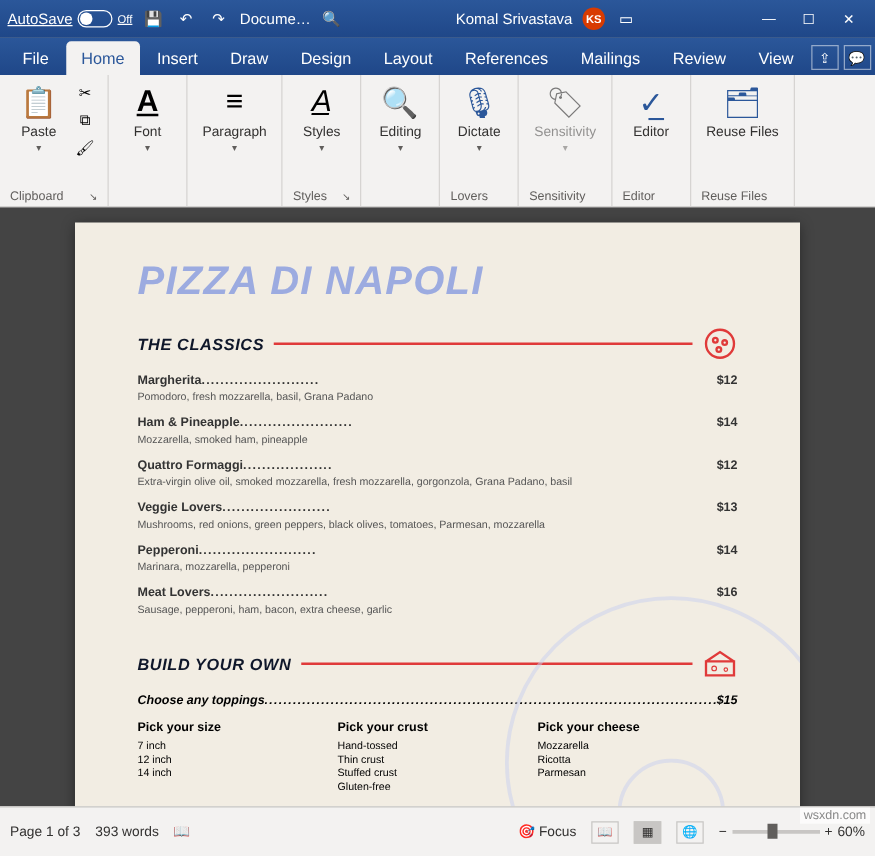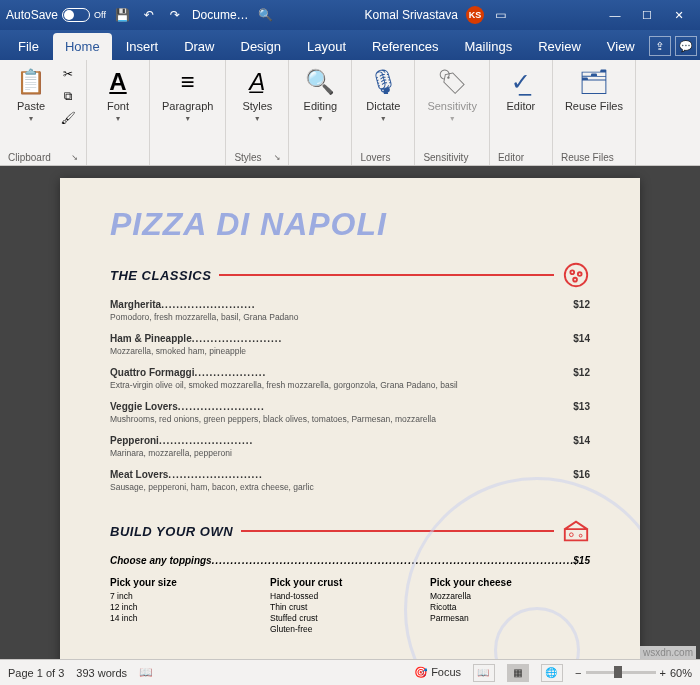--- a/index.html
+++ b/index.html
@@ -3,21 +3,21 @@
 <meta charset="utf-8">
 <style>
 * { margin:0; padding:0; box-sizing:border-box; font-family:'Segoe UI',Tahoma,sans-serif; }
 body { width:700px; height:685px; background:#777; overflow:hidden; position:relative; }
 
 
 .titlebar { height:30px; background:linear-gradient(180deg,#2b579a 0%,#1f4788 100%); display:flex; align-items:center; color:#fff; font-size:12px; padding:0 6px; }
 .titlebar .left { display:flex; align-items:center; gap:8px; }
 .titlebar .center { flex:1; display:flex; align-items:center; justify-content:center; gap:8px; }
 .titlebar .right { display:flex; align-items:center; gap:2px; }
-.autosave { display:flex; align-items:center; gap:4px; }
+.autosave { display:flex; align-items:center; gap:4px;text-decoration:underline; }
 .toggle { width:28px; height:14px; border:1px solid #fff; border-radius:8px; position:relative; }
 .toggle::after { content:''; position:absolute; width:10px; height:10px; border-radius:50%; background:#fff; top:1px; left:1px; }
 .tb-icon { width:18px; height:18px; display:inline-flex; align-items:center; justify-content:center; font-size:12px; cursor:pointer; }
 .ks-badge { width:18px; height:18px; border-radius:50%; background:#d83b01; color:#fff; font-size:9px; display:inline-flex; align-items:center; justify-content:center; font-weight:600; }
 .win-btn { width:30px; height:30px; display:flex; align-items:center; justify-content:center; font-size:11px; cursor:pointer; }
 
 
 .ribtabs { height:30px; background:linear-gradient(180deg,#2b579a 0%,#1f4788 100%); display:flex; align-items:flex-end; padding:0 6px; gap:2px; }
 .ribtab { padding:6px 12px; color:#fff; font-size:13px; cursor:pointer; }
 .ribtab.active { background:#f3f2f1; color:#2b579a; border-radius:4px 4px 0 0; }
@@ -53,21 +53,21 @@
 .item .name-row .dots { flex:1; overflow:hidden; letter-spacing:1px; }
 .item .name-row .p { white-space:nowrap; }
 .item .desc { font-size:8.5px; color:#555; line-height:1.3; margin-top:2px; }
 .byo-line { font-weight:700; font-size:10px; display:flex; margin:10px 0;font-style:italic; }
 .byo-line .dots { flex:1; overflow:hidden; letter-spacing:1px; }
 .byo-cols { display:grid; grid-template-columns:1fr 1fr 1fr; font-size:9px; position:relative; z-index:1; }
 .byo-cols h4 { font-weight:700; font-size:10px; margin-bottom:2px; }
 .byo-cols div { font-size:8.5px; line-height:1.3; }
 
 
-.statusbar { position:absolute; bottom:0; left:0; right:0; height:26px; background:#f3f2f1; border-top:1px solid #c8c6c4; display:flex; align-items:center; font-size:11px; color:#323130; padding:0 8px; gap:12px; }
+.statusbar { position:absolute; bottom:0; left:0; right:0; height:40px; background:#f3f2f1; border-top:1px solid #c8c6c4; display:flex; align-items:center; font-size:11px; color:#323130; padding:0 8px; gap:12px; }
 .statusbar .spacer { flex:1; }
 .statusbar .viewbtn { width:22px; height:18px; border:1px solid #c8c6c4; display:flex; align-items:center; justify-content:center; font-size:10px; cursor:pointer; }
 .statusbar .viewbtn.active { background:#c8c6c4; }
 .zoom { display:flex; align-items:center; gap:4px; }
 .zoom .track { width:70px; height:3px; background:#c8c6c4; position:relative; }
 .zoom .track::after { content:''; width:8px; height:12px; background:#605e5c; position:absolute; left:40%; top:-5px; }
 
 .watermark { position:absolute; right:4px; bottom:26px; font-size:10px; color:#888; background:rgba(255,255,255,.7); padding:1px 3px; }
 
 svg.icon-pizza circle { fill:none; stroke:#e03a3a; stroke-width:2; }

